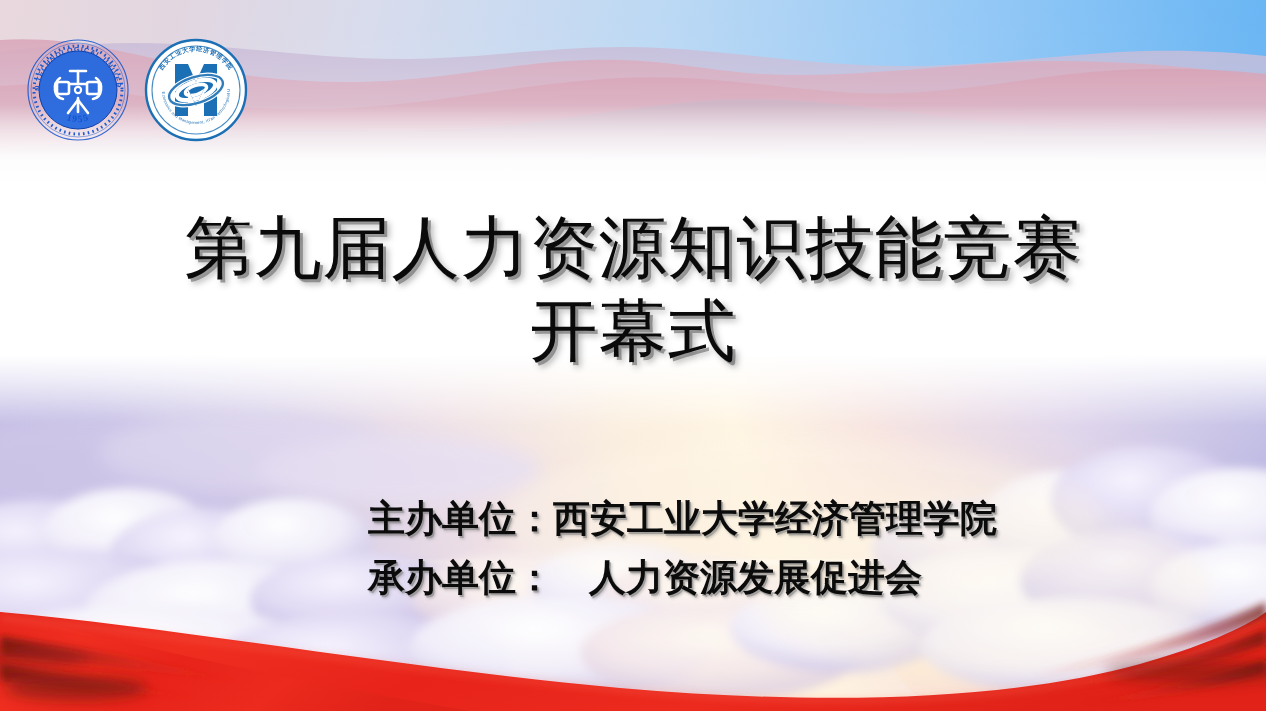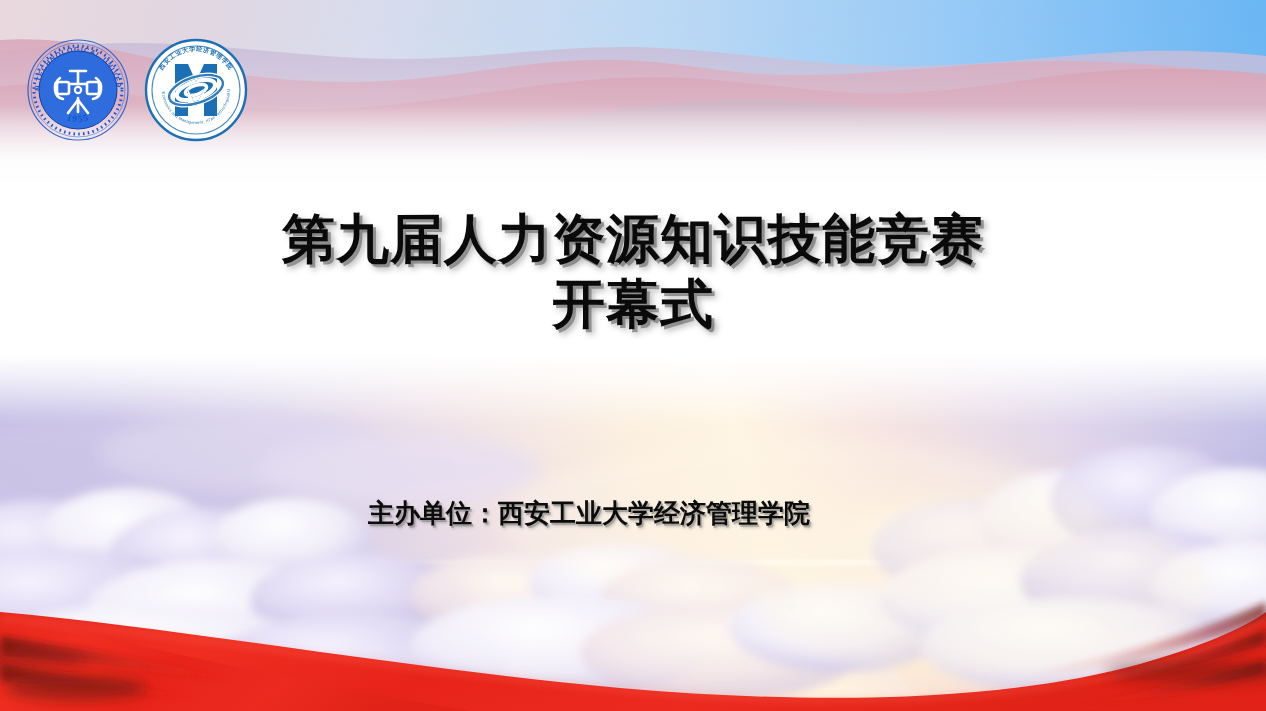--- a/index.html
+++ b/index.html
@@ -163,22 +163,22 @@
   .title-block {
     position: absolute;
     left: 0;
     top: 207px;
     width: 1266px;
     text-align: center;
   }
   .title-line {
     display: block;
     font-family: "DejaVu Sans", "Liberation Sans", sans-serif;
-    font-weight: 700;
-    font-size: 53px;
+    font-weight: 400;
+    font-size: 68px;
     line-height: 1.22;
     letter-spacing: 1px;
     color: #0a0a0a;
     text-shadow:
       3px 3px 0 rgba(90,90,90,0.55),
       5px 5px 6px rgba(80,80,80,0.45);
     white-space: nowrap;
   }
 
   
@@ -191,21 +191,21 @@
   .credit-row {
     display: flex;
     align-items: baseline;
     margin-bottom: 22px;
     white-space: nowrap;
   }
   .credit-label,
   .credit-value {
     font-family: "DejaVu Sans", "Liberation Sans", sans-serif;
     font-weight: 700;
-    font-size: 26px;
+    font-size: 37px;
     line-height: 1;
     color: #0b0b0b;
     text-shadow:
       1.5px 1.5px 0 rgba(120,120,120,0.50),
       2.5px 2.5px 3px rgba(110,110,110,0.40);
   }
   .credit-row.r2 .credit-value {
     padding-left: 36px;
   }
 </style>
@@ -468,15 +468,19 @@
   <div class="title-block">
     <span class="title-line">第九届人力资源知识技能竞赛</span>
     <span class="title-line">开幕式</span>
   </div>
 
   <div class="credits">
     <div class="credit-row r1">
       <span class="credit-label">主办单位：</span>
       <span class="credit-value">西安工业大学经济管理学院</span>
     </div>
+    <div class="credit-row r2">
+      <span class="credit-label">承办单位：</span>
+      <span class="credit-value">人力资源发展促进会</span>
+    </div>
   </div>
 
 </div>
 
 </body></html>

